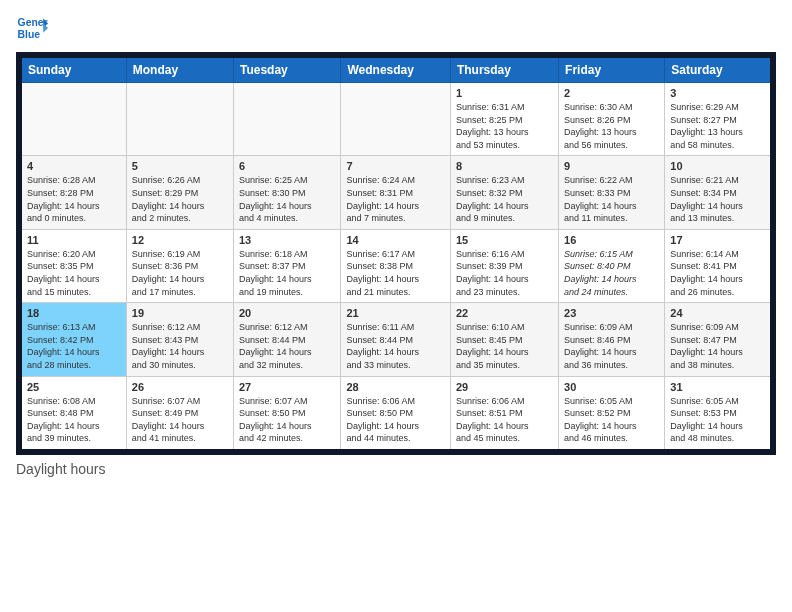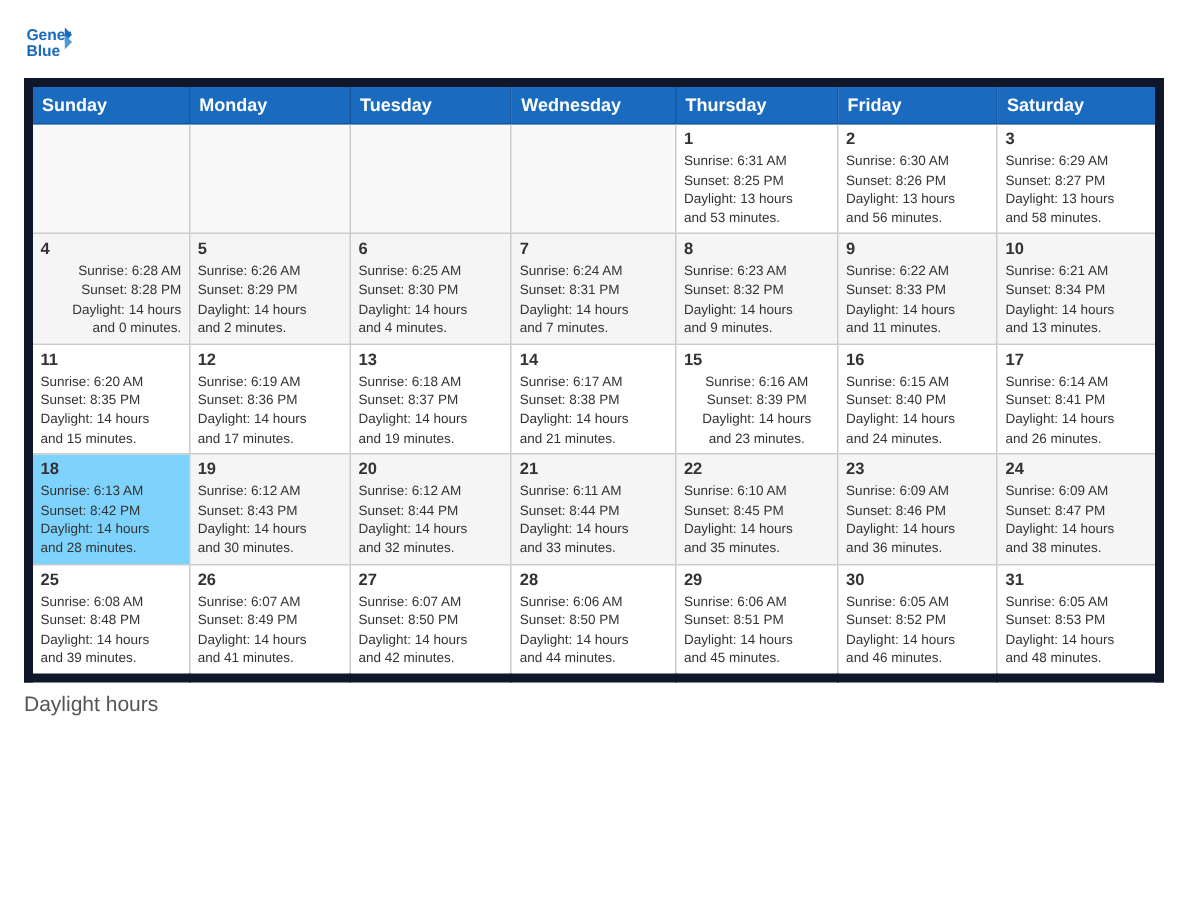--- a/index.html
+++ b/index.html
@@ -143,21 +143,21 @@
             <span class="day-num">3</span>
             <div class="day-info" style="white-space: pre-line;">Sunrise: 6:29 AM
 Sunset: 8:27 PM
 Daylight: 13 hours
 and 58 minutes.</div>
           </td>
         </tr>
         <tr>
           <td style="background: rgb(245, 245, 245);">
             <span class="day-num">4</span>
-            <div class="day-info" style="white-space: pre-line; text-align: right;">Sunrise: 6:28 AM
+            <div class="day-info" style="white-space: pre-line;">Sunrise: 6:28 AM
 Sunset: 8:28 PM
 Daylight: 14 hours
 and 0 minutes.</div>
           </td>
           <td style="background: rgb(245, 245, 245);">
             <span class="day-num">5</span>
             <div class="day-info" style="white-space: pre-line;">Sunrise: 6:26 AM
 Sunset: 8:29 PM
 Daylight: 14 hours
 and 2 minutes.</div>
@@ -222,28 +222,28 @@
           </td>
           <td>
             <span class="day-num">14</span>
             <div class="day-info" style="white-space: pre-line;">Sunrise: 6:17 AM
 Sunset: 8:38 PM
 Daylight: 14 hours
 and 21 minutes.</div>
           </td>
           <td>
             <span class="day-num">15</span>
-            <div class="day-info" style="white-space: pre-line; text-align: center;">Sunrise: 6:16 AM
+            <div class="day-info" style="white-space: pre-line;">Sunrise: 6:16 AM
 Sunset: 8:39 PM
 Daylight: 14 hours
 and 23 minutes.</div>
           </td>
           <td>
             <span class="day-num">16</span>
-            <div class="day-info" style="white-space: pre-line;">Sunrise: 6:15 AM
+            <div class="day-info" style="white-space: pre-line; font-style: italic;">Sunrise: 6:15 AM
 Sunset: 8:40 PM
 Daylight: 14 hours
 and 24 minutes.</div>
           </td>
           <td>
             <span class="day-num">17</span>
             <div class="day-info" style="white-space: pre-line;">Sunrise: 6:14 AM
 Sunset: 8:41 PM
 Daylight: 14 hours
 and 26 minutes.</div>

